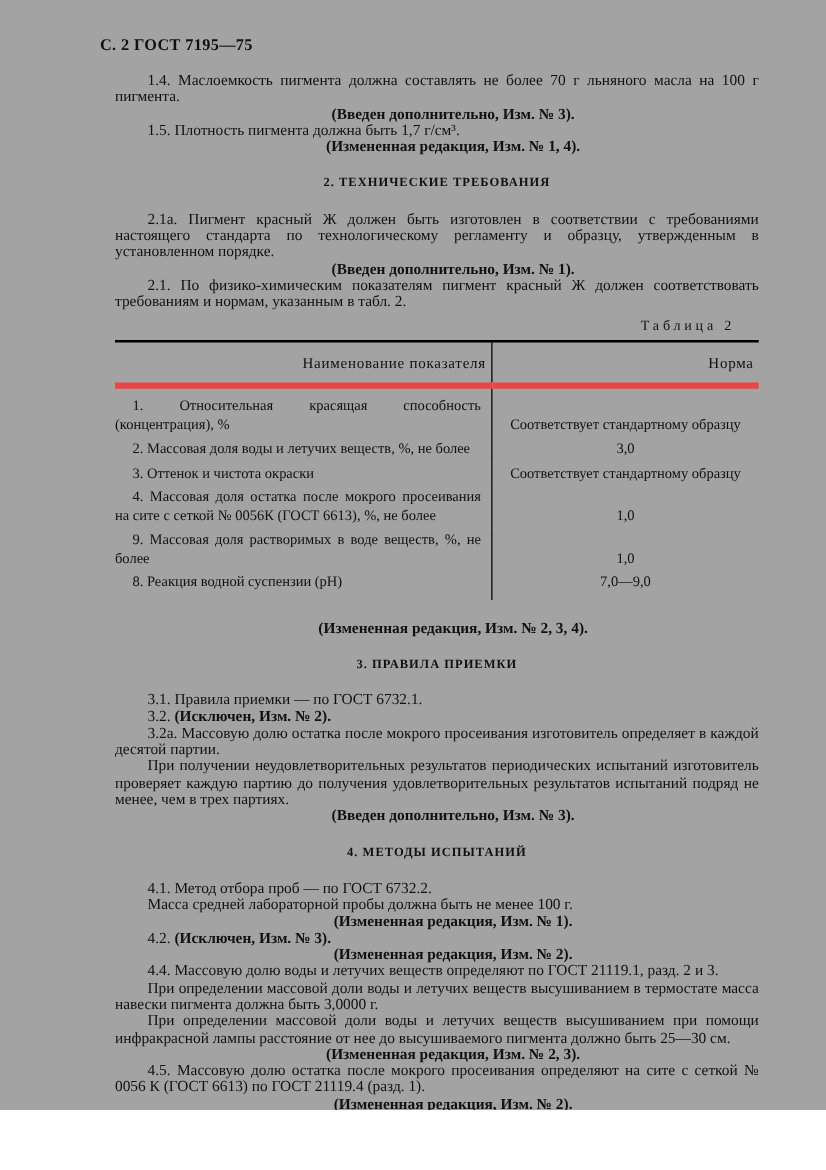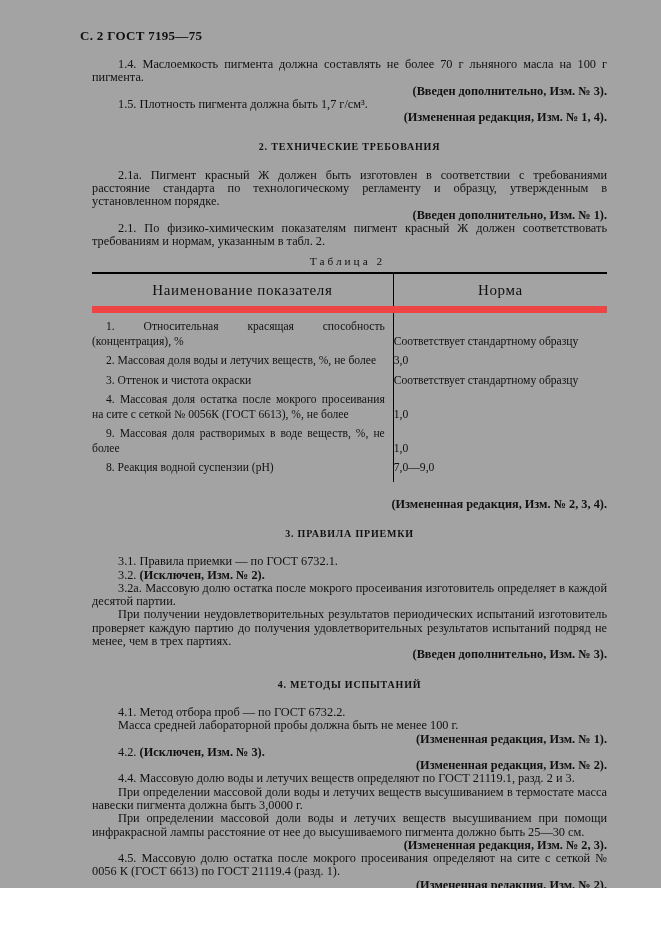--- a/index.html
+++ b/index.html
@@ -28,83 +28,83 @@
   .doc { font-size: 12.3px; line-height: 13.3px; }
   .para {
     margin: 0;
     text-indent: 26px;
     text-align: justify;
   }
   .note {
     margin: 0;
     text-indent: 26px;
     font-weight: bold;
-    text-align: right;
+    text-align: center;
   }
   .sec-heading {
     font-size: 10px;
     font-weight: bold;
     text-align: center;
     letter-spacing: 0.8px;
     margin: 16px 0 15px 0;
   }
   .table-caption {
-    margin: 6px 4px 4px 0;
-    text-align: center;
+    margin: 6px 19px 4px 0;
+    text-align: right;
     font-size: 11.3px;
     letter-spacing: 3px;
   }
   table.spec-table {
     width: 100%;
     border-collapse: collapse;
     border-top: 2px solid #000;
     margin: 0 0 16px 0;
   }
   table.spec-table col.c-name { width: 58.5%; }
   table.spec-table col.c-norm { width: 41.5%; }
   table.spec-table thead th {
     font-weight: normal;
-    font-size: 15px;
+    font-size: 12px;
     letter-spacing: 0.6px;
-    text-align: center;
+    text-align: right;
     vertical-align: middle;
     padding: 10px 4px 9px 4px;
-    border-bottom: 7px solid #ef4444;
+    border-bottom: 5px solid #ef4444;
   }
   table.spec-table thead th:first-child { border-right: 1px solid #000; }
   table.spec-table tbody td {
     font-size: 11.6px;
     line-height: 14.5px;
     padding: 2.5px 0;
   }
   table.spec-table tbody td.cell-name {
     text-indent: 14px;
     padding-right: 8px;
     border-right: 1px solid #000;
     text-align: justify;
   }
   table.spec-table tbody tr:first-child td { padding-top: 7px; }
   table.spec-table tbody tr:last-child td { padding-bottom: 6px; }
   table.spec-table tbody td.cell-norm {
-    text-align: left;
+    text-align: center;
     vertical-align: bottom;
   }
 </style>
 </head>
 <body>
 
 <div class="page">
   <div class="running-header">С. 2 ГОСТ 7195—75</div>
   <main class="doc">
       <p class="para">1.4. Маслоемкость пигмента должна составлять не более 70 г льняного масла на 100 г пигмента.</p>
       <p class="note">(Введен дополнительно, Изм. № 3).</p>
       <p class="para">1.5. Плотность пигмента должна быть 1,7 г/см³.</p>
       <p class="note">(Измененная редакция, Изм. № 1, 4).</p>
       <h2 class="sec-heading">2. ТЕХНИЧЕСКИЕ ТРЕБОВАНИЯ</h2>
-      <p class="para">2.1а. Пигмент красный Ж должен быть изготовлен в соответствии с требованиями расстояние стандарта по технологическому регламенту и образцу, утвержденным в установленном порядке.</p>
+      <p class="para">2.1а. Пигмент красный Ж должен быть изготовлен в соответствии с требованиями настоящего стандарта по технологическому регламенту и образцу, утвержденным в установленном порядке.</p>
       <p class="note">(Введен дополнительно, Изм. № 1).</p>
       <p class="para">2.1. По физико-химическим показателям пигмент красный Ж должен соответствовать требованиям и нормам, указанным в табл. 2.</p>
       <p class="table-caption">Таблица 2</p>
       <table class="spec-table">
         <colgroup>
           <col class="c-name">
           <col class="c-norm">
         </colgroup>
         <thead>
           <tr>

